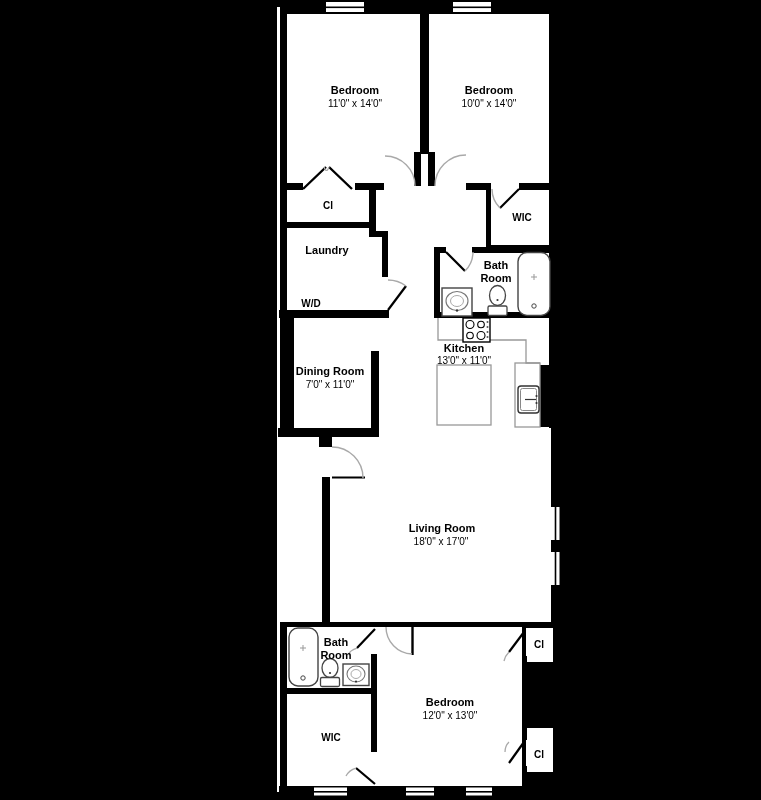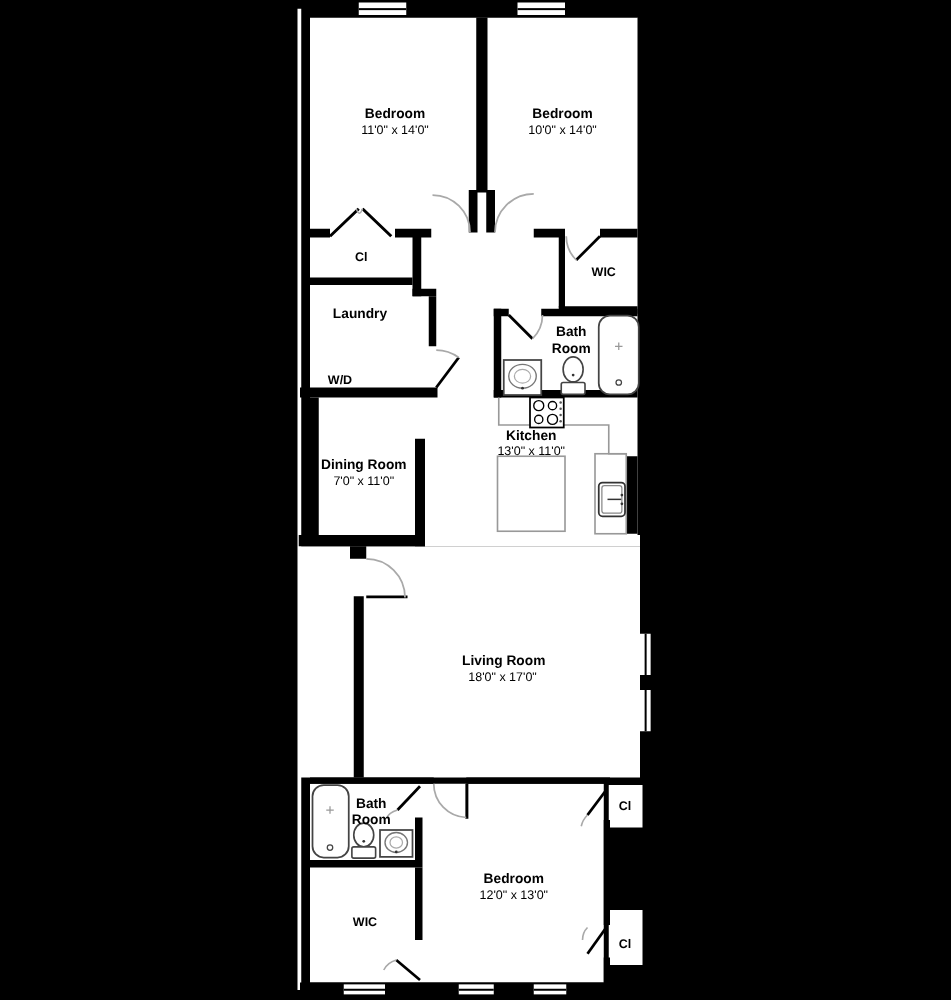--- a/index.html
+++ b/index.html
@@ -1,16 +1,16 @@
 <!DOCTYPE html>
 <html><head>
 <meta charset="utf-8">
 <style>
   html,body{margin:0;padding:0;background:#000;}
-  .stage{position:relative;width:637px;height:800px;background:#000;overflow:hidden;}
+  .stage{position:relative;width:637px;height:800px;background:#000;overflow:hidden;margin-left:39px;}
   svg{position:absolute;left:0;top:0;}
   text{font-family:"Liberation Sans","DejaVu Sans",sans-serif;fill:#000;}
   .rname{font-size:11px;font-weight:bold;}
   .rdims{font-size:10px;}
   .rsmall{font-size:10px;font-weight:bold;}
 </style>
 </head>
 <body>
 
 <div class="stage">

